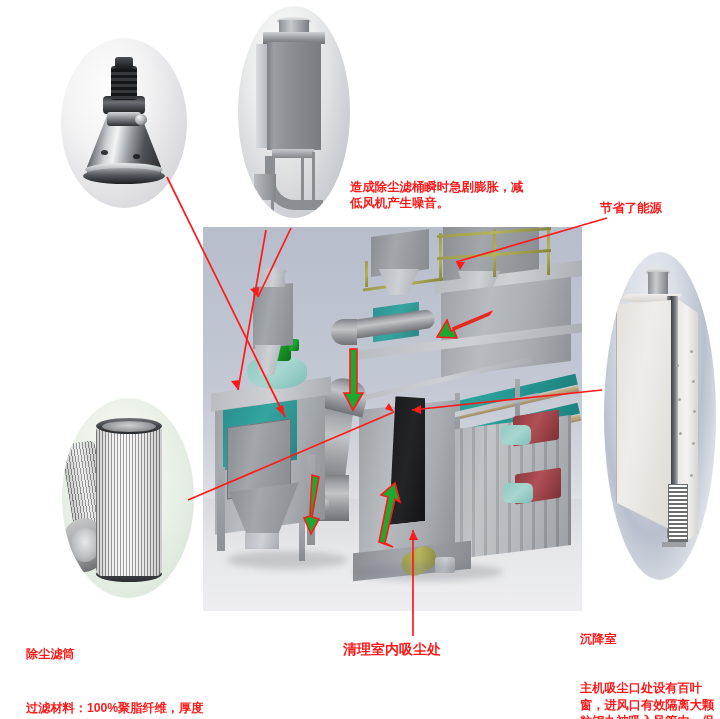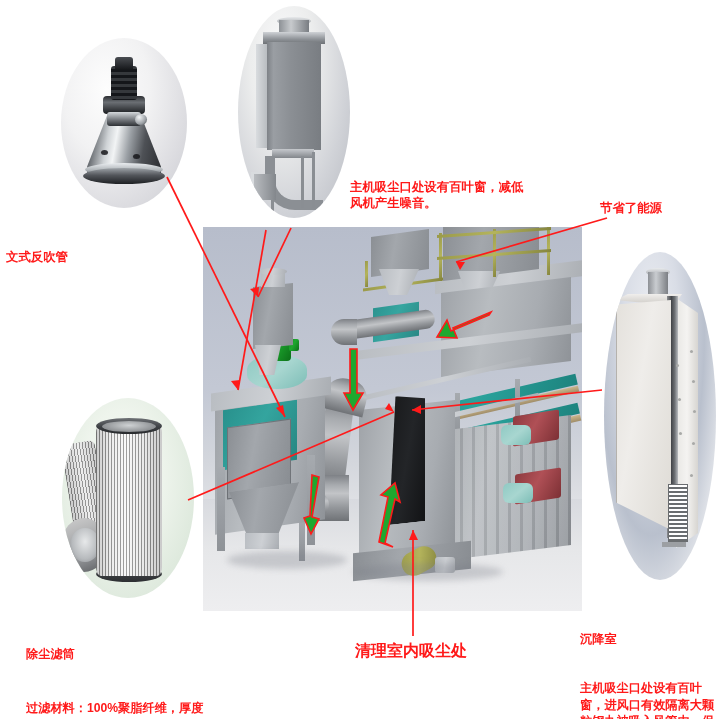--- a/index.html
+++ b/index.html
@@ -13,21 +13,21 @@
   
   .anno{position:absolute;color:#ff1a1a;line-height:1.32;white-space:pre-wrap;}
   .anno .hd{display:block;font-weight:700;}
   .anno .bd{display:block;}
 
   #anno-venturi{left:6px;top:216px;width:190px;font-size:12.4px;font-weight:700;}
   #anno-silencer{left:350px;top:146px;width:185px;font-size:12.4px;font-weight:700;}
   #anno-separator{left:600px;top:200px;font-size:12.4px;font-weight:700;white-space:nowrap;}
   #anno-cartridge{left:26px;top:608px;width:205px;font-size:12.2px;font-weight:700;line-height:1.5;}
   #anno-settling{left:580px;top:598px;width:140px;font-size:12.2px;font-weight:700;line-height:1.35;}
-  #anno-cleanroom{left:355px;top:640px;font-size:16px;font-weight:700;white-space:nowrap;}
+  #anno-cleanroom{left:343px;top:640px;font-size:14px;font-weight:700;white-space:nowrap;}
 
   
   .oval{position:absolute;border-radius:50%;overflow:hidden;}
 
   
   #inset-nozzle{
     left:61px;top:38px;width:126px;height:170px;
     background:radial-gradient(ellipse at 36% 30%,#fdfdfd 0%,#f2f2f3 38%,#dddde1 70%,#c9cad0 100%);
   }
   .nz{position:absolute;}
@@ -387,25 +387,24 @@
       <polygon points="258,297 250,289 259,287"></polygon>
       <polygon points="238,390 231,381 240,380"></polygon>
       <polygon points="456,262 465,262 460,270"></polygon>
       <polygon points="394,412 385,409 389,403"></polygon>
       <polygon points="412,410 421,405 421,414"></polygon>
       <polygon points="413,530 409,540 418,540"></polygon>
     </g>
   </svg>
 
   <div class="anno" id="anno-venturi">
-    <span class="hd">文式反吹管</span>
   </div>
 
   <div class="anno" id="anno-silencer">
-    <span class="bd">主机吸尘口处设有百叶窗，减低风机产生噪音。</span>
+    <span class="bd">造成除尘滤桶瞬时急剧膨胀，减低风机产生噪音。</span>
   </div>
 
   <div class="anno" id="anno-separator">
     <span class="hd">节省了能源</span>
   </div>
 
   <div class="anno" id="anno-cartridge">
     <span class="hd">除尘滤筒</span>
     <span class="bd">过滤材料：100%聚脂纤维，厚度0.75mm</span>
     

